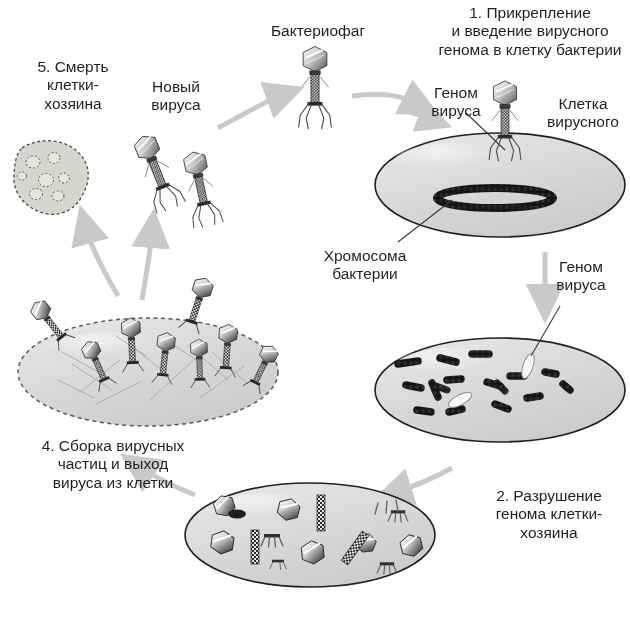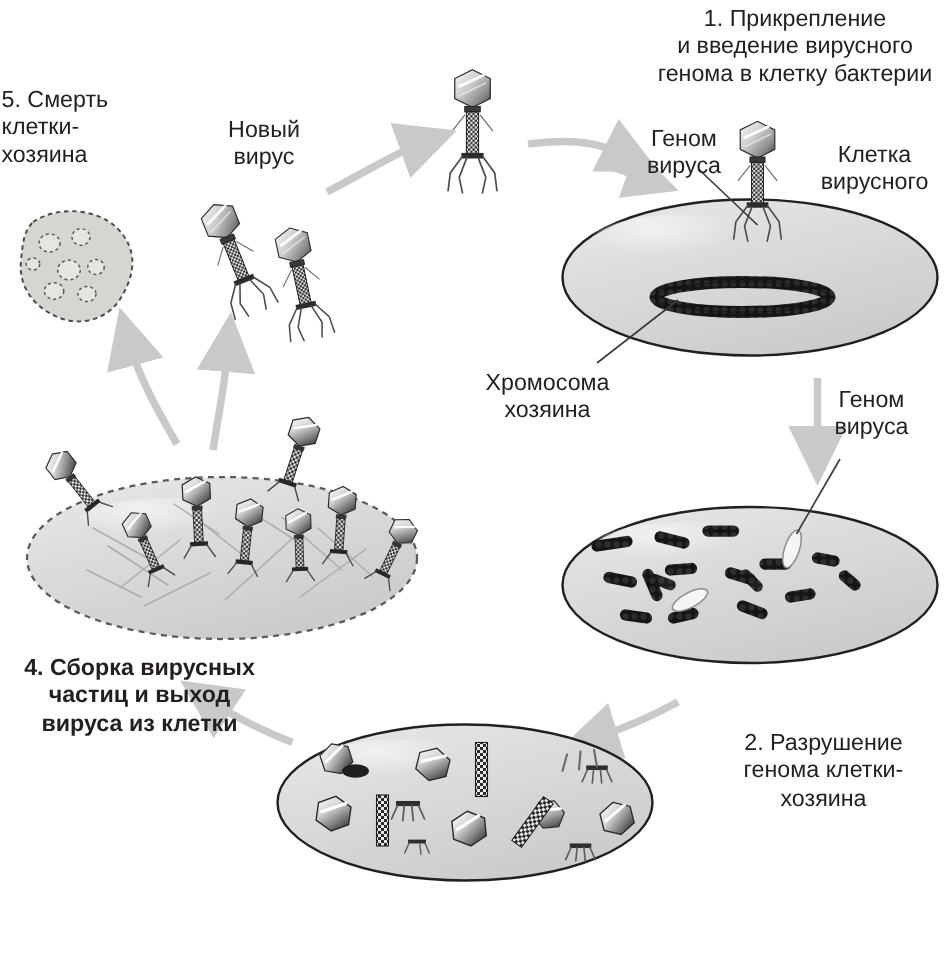--- a/index.html
+++ b/index.html
@@ -315,42 +315,43 @@
           <use href="#phageSym"></use>
         </g>
     </g>
 
   </svg>
 
   <div class="lbl c txt-step" style="left:432px; top:4px; width:196px;">1. Прикрепление
 и введение вирусного
 генома в клетку бактерии</div>
 
+  <div class="lbl c txt-part" style="left:253px; top:22px; width:130px;">Бактериофаг</div>
 
   <div class="lbl c txt-part" style="left:416px; top:84px; width:80px;">Геном
 вируса</div>
 
   <div class="lbl c txt-part" style="left:542px; top:95px; width:82px;">Клетка
 вирусного</div>
 
   <div class="lbl c txt-part" style="left:300px; top:247px; width:130px;">Хромосома
-хозяина</div>
+бактерии</div>
 
   <div class="lbl c txt-part" style="left:540px; top:258px; width:82px;">Геном
 вируса</div>
 
   <div class="lbl c txt-step" style="left:470px; top:466px; width:158px;margin-top:21px;">2. Разрушение
 генома клетки-
 хозяина</div>
 
 
-  <div class="lbl c txt-step" style="left:0; top:437px; width:186px;font-weight:bold;">4. Сборка вирусных
+  <div class="lbl c txt-step" style="left:20px; top:437px; width:186px;">4. Сборка вирусных
 частиц и выход
 вируса из клетки</div>
 
-  <div class="lbl l txt-step" style="left:1px; top:58px; width:110px;">5. Смерть
+  <div class="lbl l txt-step" style="left:18px; top:58px; width:110px;text-align:center;">5. Смерть
 клетки-
 хозяина</div>
 
   <div class="lbl c txt-part" style="left:133px; top:78px; width:86px;">Новый
-вирус</div>
+вируса</div>
 
 </div>
 
 </body></html>

